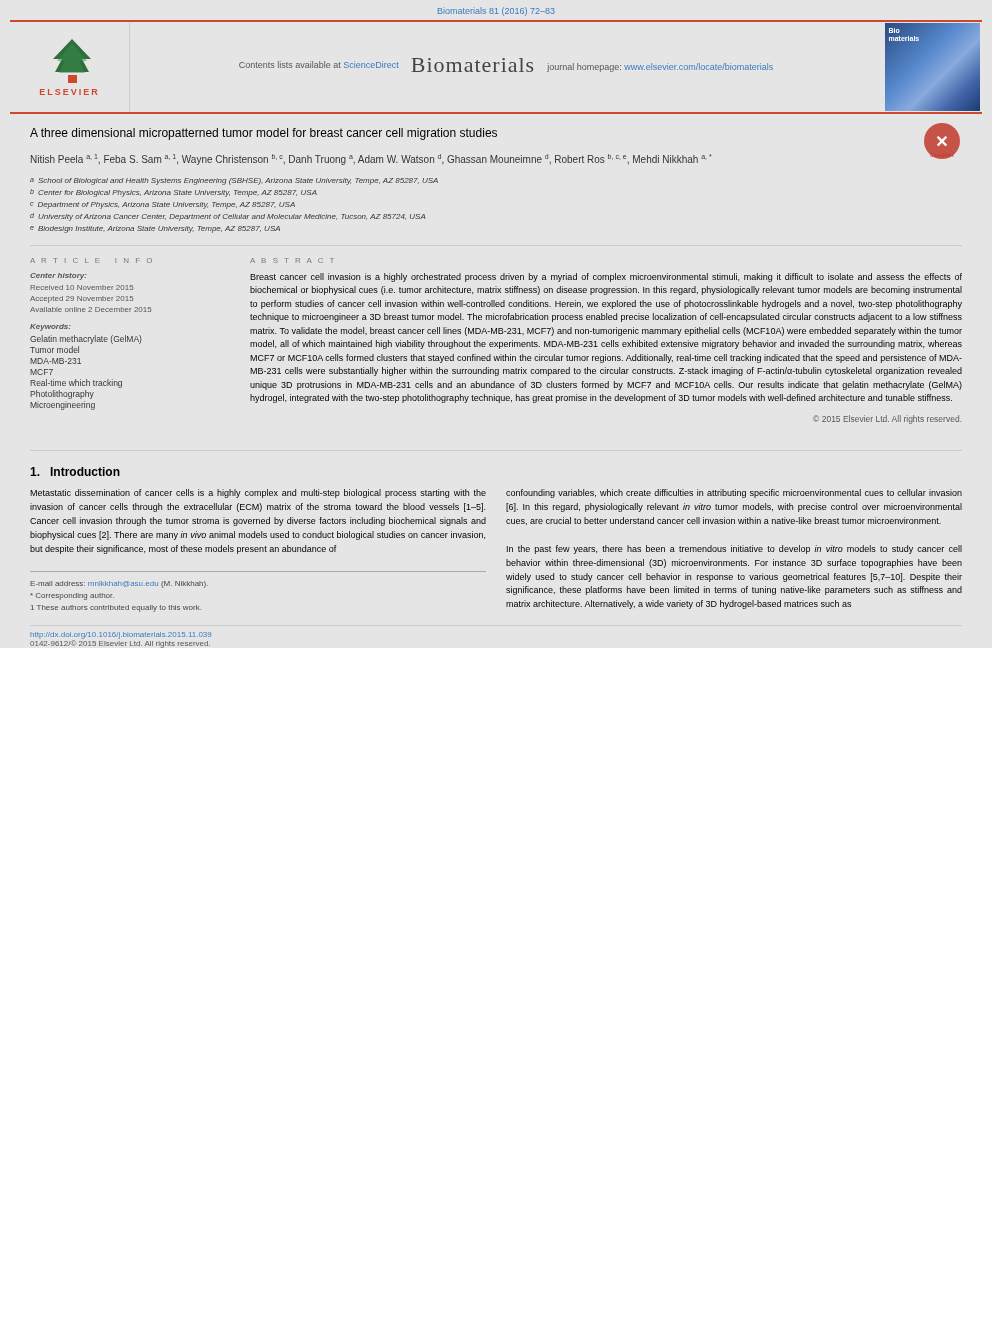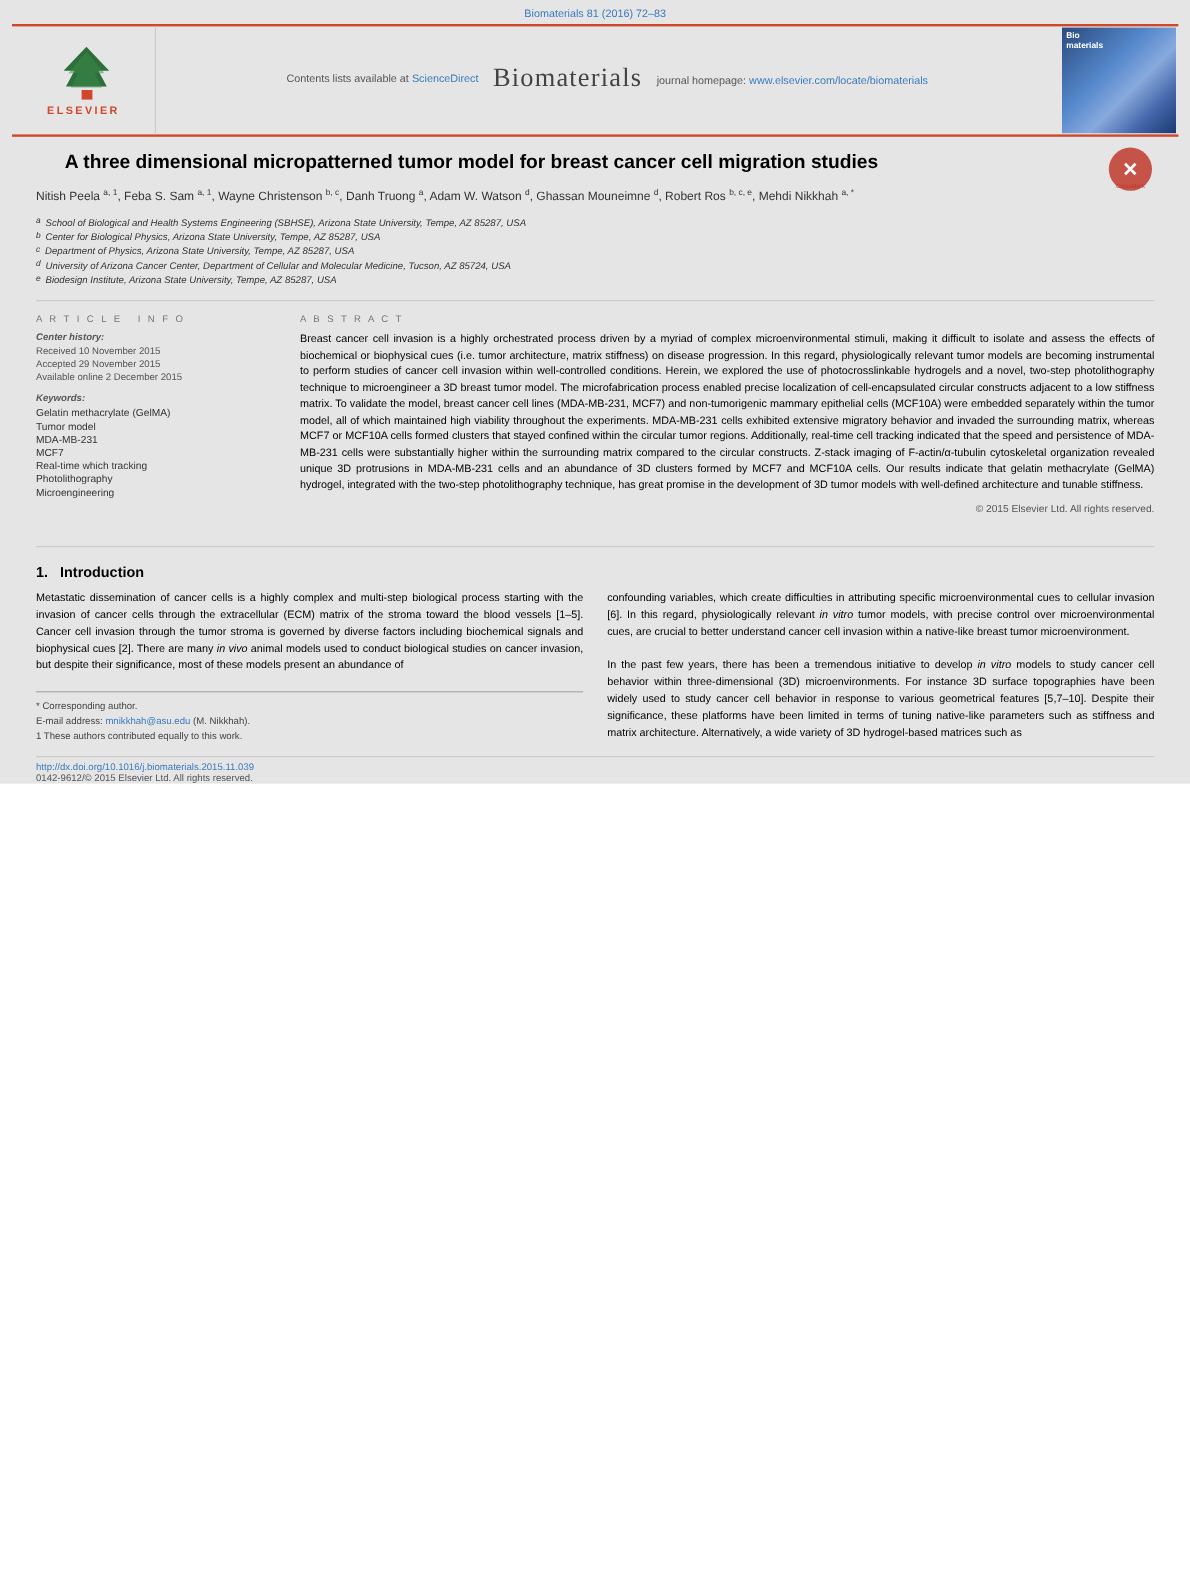--- a/index.html
+++ b/index.html
@@ -105,28 +105,27 @@
       font-family: Arial, sans-serif;
       font-weight: bold;
       line-height: 1.2;
     }
     
     .content {
       padding: 12px 30px;
     }
     
     .article-title {
-      font-size: 16px;
-      font-weight: bold;
+      font-size: 12px;
+      font-weight: normal;
       color: #000;
       line-height: 1.3;
       margin-bottom: 10px;
       max-width: 760px;
       font-family: Arial, sans-serif;
-      margin-left: 24px;
     }
     .crossmark {
       float: right;
       width: 40px;
       height: 40px;
       margin-left: 10px;
       margin-top: -5px;
     }
     
     .authors {
@@ -397,26 +396,26 @@
       <span>1.</span>
       &nbsp;
       <span>Introduction</span>
     </div>
 
     <div class="intro-two-col">
       <div class="intro-left">
         <p>Metastatic dissemination of cancer cells is a highly complex and multi-step biological process starting with the invasion of cancer cells through the extracellular (ECM) matrix of the stroma toward the blood vessels [1–5]. Cancer cell invasion through the tumor stroma is governed by diverse factors including biochemical signals and biophysical cues [2]. There are many <em>in vivo</em> animal models used to conduct biological studies on cancer invasion, but despite their significance, most of these models present an abundance of</p>
 
         <div class="footnote-area">
-          <div>* Corresponding author.</div>
           <div>
             <span>E-mail address:</span>
             <span style="color:#3a7abf;">mnikkhah@asu.edu</span>
             <span>(M. Nikkhah).</span>
           </div>
+          <div>* Corresponding author.</div>
           <div>1  These authors contributed equally to this work.</div>
         </div>
       </div>
 
       <div class="intro-right">
         <p>confounding variables, which create difficulties in attributing specific microenvironmental cues to cellular invasion [6]. In this regard, physiologically relevant <em>in vitro</em> tumor models, with precise control over microenvironmental cues, are crucial to better understand cancer cell invasion within a native-like breast tumor microenvironment.</p>
         <br>
         <p>In the past few years, there has been a tremendous initiative to develop <em>in vitro</em> models to study cancer cell behavior within three-dimensional (3D) microenvironments. For instance 3D surface topographies have been widely used to study cancer cell behavior in response to various geometrical features [5,7–10]. Despite their significance, these platforms have been limited in terms of tuning native-like parameters such as stiffness <span>and</span> matrix architecture. Alternatively, a wide variety of 3D hydrogel-based matrices such as</p>
       </div>
     </div>

